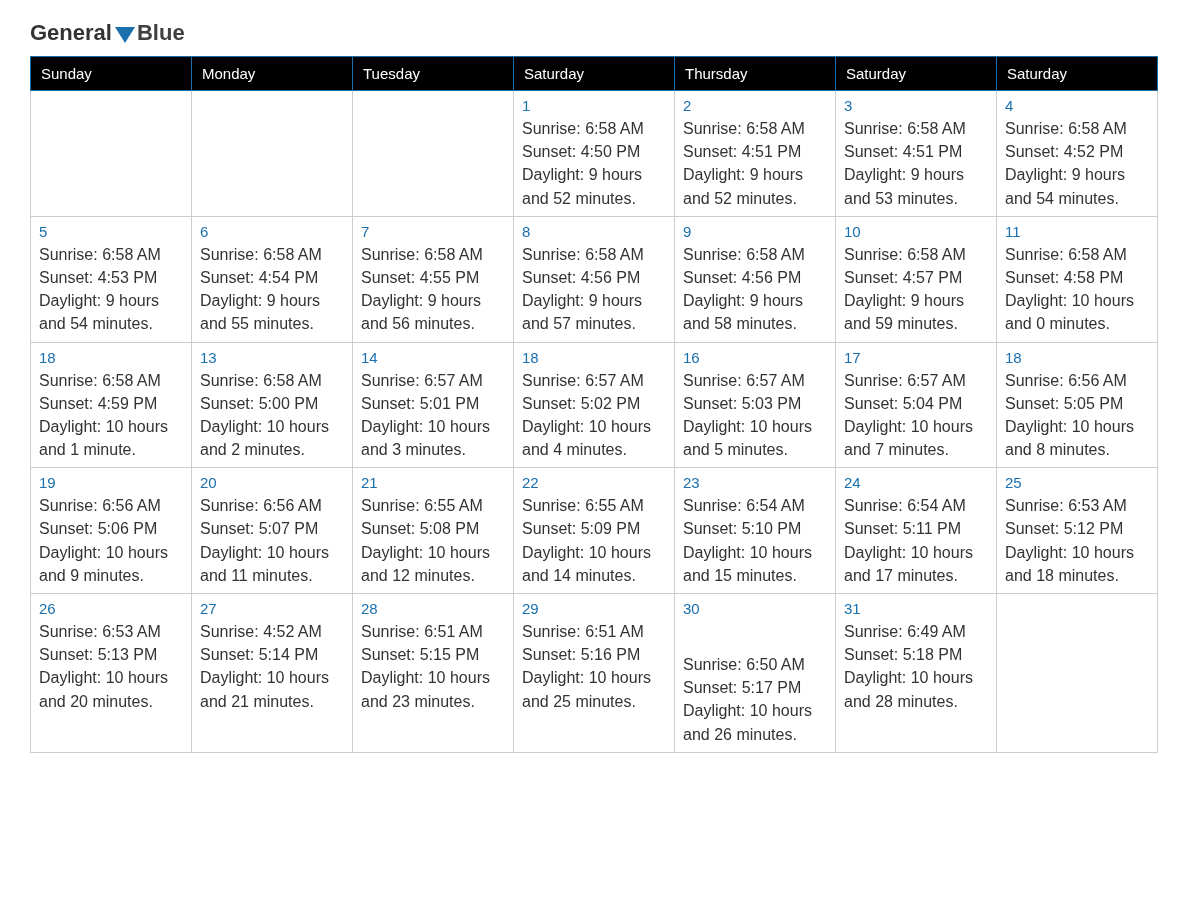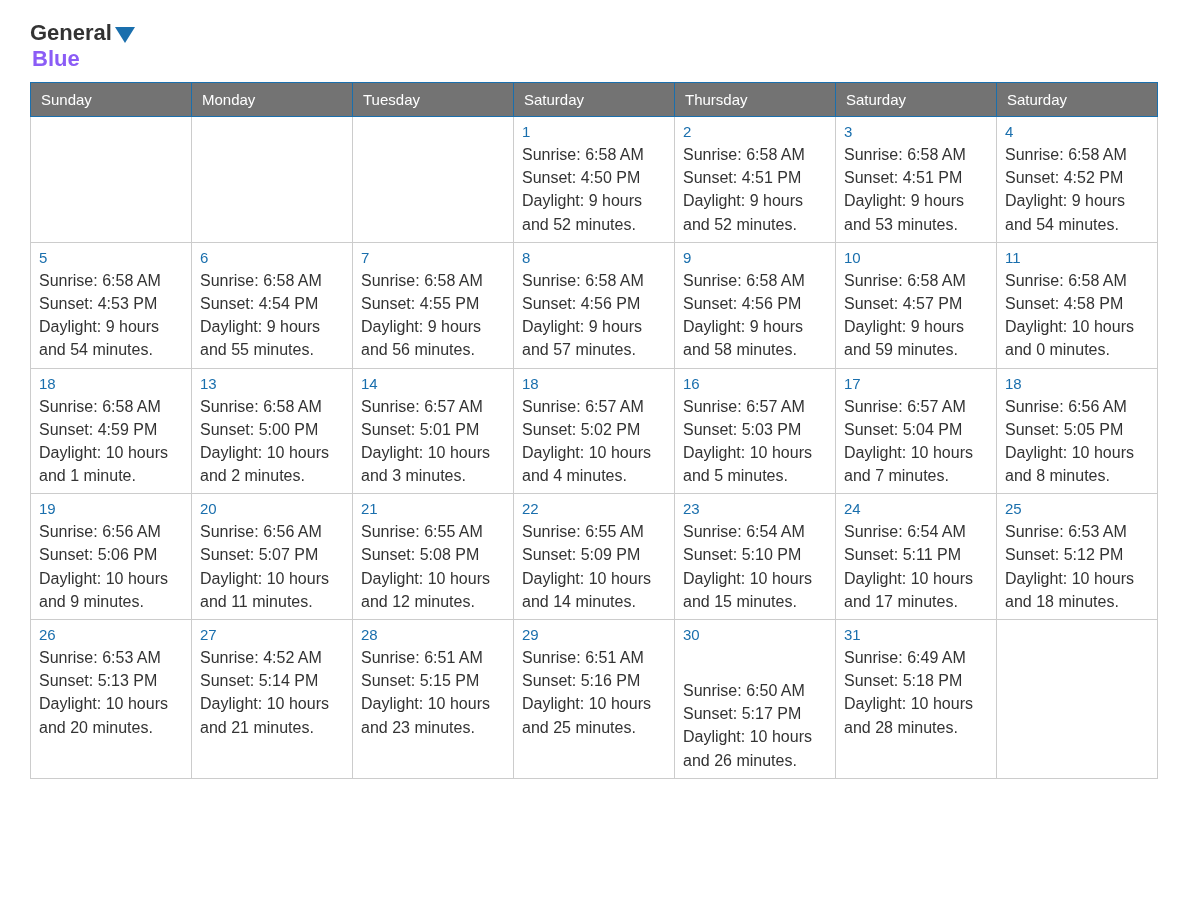--- a/index.html
+++ b/index.html
@@ -27,26 +27,26 @@
       height: 0;
       border-left: 10px solid transparent;
       border-right: 10px solid transparent;
       border-top: 16px solid #1a6fad;
       margin-left: 3px;
       margin-top: 4px;
     }
     .logo-blue {
       font-size: 22px;
       font-weight: bold;
-      color: #8b5cf6;
+      color: #404040;
       margin-left: 2px;
     }
     .logo-wrapper {
       display: flex;
-      flex-direction: column;
+      flex-direction: row;
       align-items: flex-start;
       text-align: center;
     }
     .logo-top-row {
       display: flex;
       align-items: center;
     }
     .title-area {
       text-align: right;
     }
@@ -60,21 +60,21 @@
       font-size: 20px;
       color: #444;
       margin-top: 4px;
     }
     table {
       width: 100%;
       border-collapse: collapse;
       margin-top: 8px;
     }
     th {
-      background-color: #737373;
+      background-color: #000000;
       color: #fff;
       font-size: 15px;
       font-weight: normal;
       padding: 8px 10px;
       text-align: left;
       border: 1px solid #1a6fad;
     }
     td {
       border: 1px solid #ccc;
       vertical-align: top;

